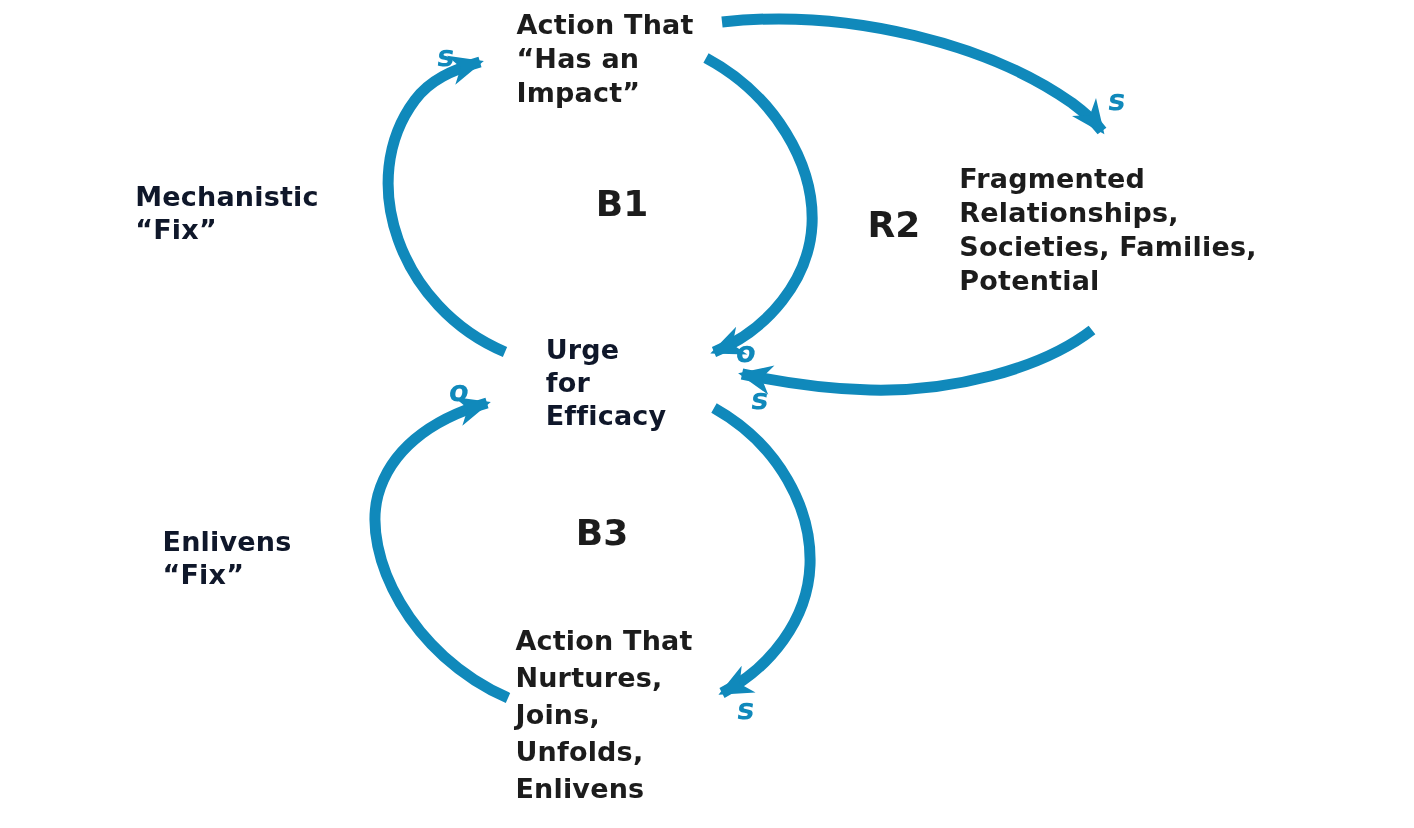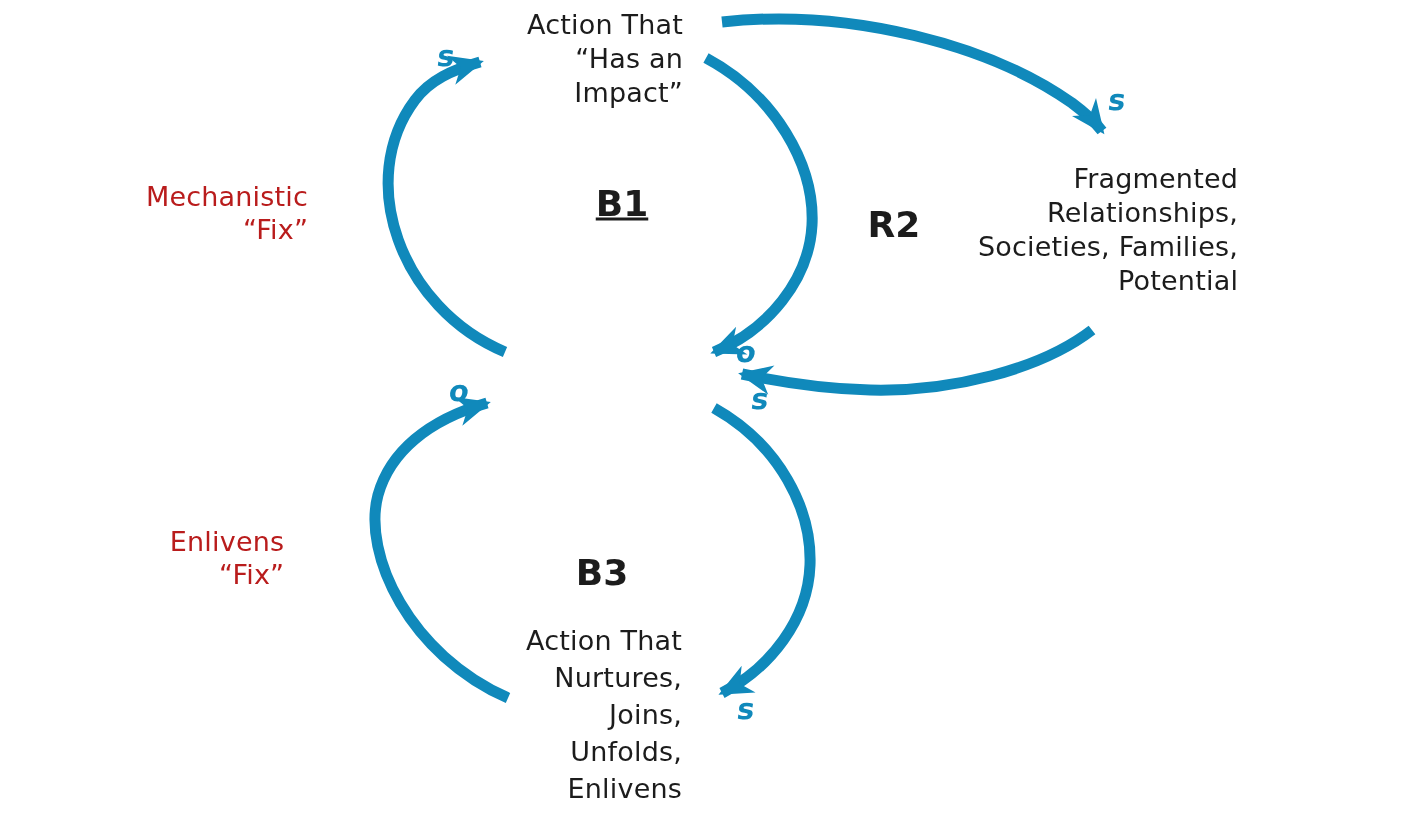--- a/index.html
+++ b/index.html
@@ -8,27 +8,27 @@
     width:1414px;height:828px;
     background:#ffffff;
     overflow:hidden;
     font-family:"DejaVu Sans", sans-serif;
   }
   svg.links{position:absolute;left:0;top:0;width:1414px;height:828px;}
   .link{fill:none;stroke:#1089bb;stroke-width:11;stroke-linecap:butt;}
   .txt{
     position:absolute;
     transform:translateX(-50%);
-    text-align:right;
+    text-align:left;
     white-space:pre-line;
-    font-weight:400;
+    font-weight:700;
     letter-spacing:.2px;
   }
   .node-black{color:#1c1c1c;font-size:27px;line-height:34px;}
-  .node-teal{color:#b91c1c;font-size:27px;line-height:33px;}
+  .node-teal{color:#0f172a;font-size:27px;line-height:33px;}
   .node-bottom{line-height:37px;}
   .loop-label{
     position:absolute;
     transform:translate(-50%,-50%);
     color:#1c1c1c;
     font-size:36px;
     font-weight:600;
   }
   .pol{
     position:absolute;
@@ -64,34 +64,37 @@
     <path class="link" d="M 714 408 C 780 445 812 510 810 565 C 808 620 770 668 722 693" marker-end="url(#ah)"></path>
   </svg>
 
   <div class="txt node-black" style="left:605px;top:8px;">Action That
 “Has an
 Impact”</div>
 
   <div class="txt node-teal" style="left:227px;top:180px;">Mechanistic
 “Fix”</div>
 
-  <div class="loop-label" style="left:622px;top:203px;text-decoration:underline;">B1</div>
+  <div class="loop-label" style="left:622px;top:203px;">B1</div>
 
   <div class="loop-label" style="left:894px;top:224px;">R2</div>
 
   <div class="txt node-black" style="left:1108px;top:162px;">Fragmented
 Relationships,
 Societies, Families,
 Potential</div>
 
+  <div class="txt node-teal" style="left:606px;top:333px;">Urge
+for
+Efficacy</div>
 
   <div class="txt node-teal" style="left:227px;top:525px;">Enlivens
 “Fix”</div>
 
-  <div class="loop-label" style="left:602px;top:572px;">B3</div>
+  <div class="loop-label" style="left:602px;top:532px;">B3</div>
 
   <div class="txt node-black node-bottom" style="left:604px;top:622px;">Action That
 Nurtures,
 Joins,
 Unfolds,
 Enlivens</div>
 
   <div class="pol" style="left:446px;top:56px;">s</div>
 
   <div class="pol" style="left:1117px;top:100px;">s</div>

